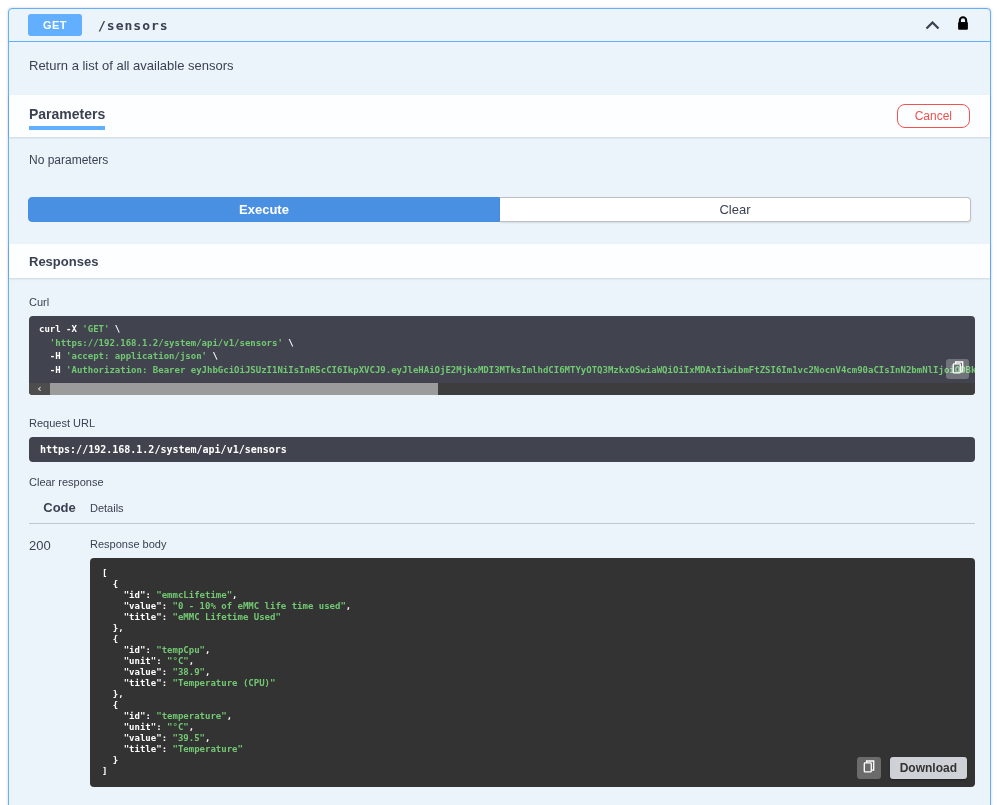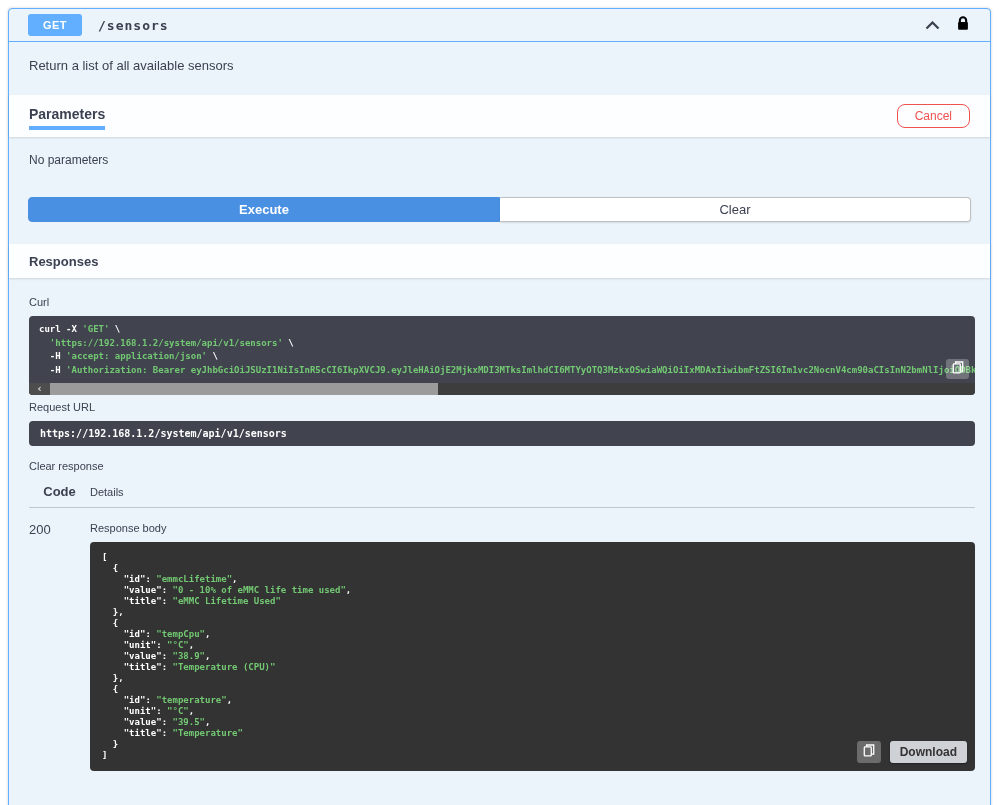--- a/index.html
+++ b/index.html
@@ -99,21 +99,21 @@
   .sb-btn { width: 21px; background: #4d4d4d; color: #d5d5d5; font-size: 11px; line-height: 11px; text-align: center; }
   .sb-thumb { width: 41%; background: #9b9b9b; }
   .copy-btn {
     position: absolute; right: 6px; bottom: 16px;
     width: 23px; height: 20px;
     background: rgba(255,255,255,.25); border: none; border-radius: 3px;
     display: flex; align-items: center; justify-content: center; cursor: pointer;
   }
   
   .url-block { padding: 7px 11px; font-size: 10px; margin-bottom: 2px; }
-  .section-gap { margin-top: 6px; }
+  .section-gap { margin-top: 22px; }
   .server-response-label { font-size: 11px; margin: 14px 0 12px; }
   
   .ltable-head {
     display: flex; align-items: baseline;
     padding-bottom: 8px; border-bottom: 1px solid rgba(59,65,81,.25);
     margin-bottom: 14px;
     text-align: center;
   }
   .code-col { width: 61px; }
   .code-head { font-size: 13px; font-weight: bold; }

